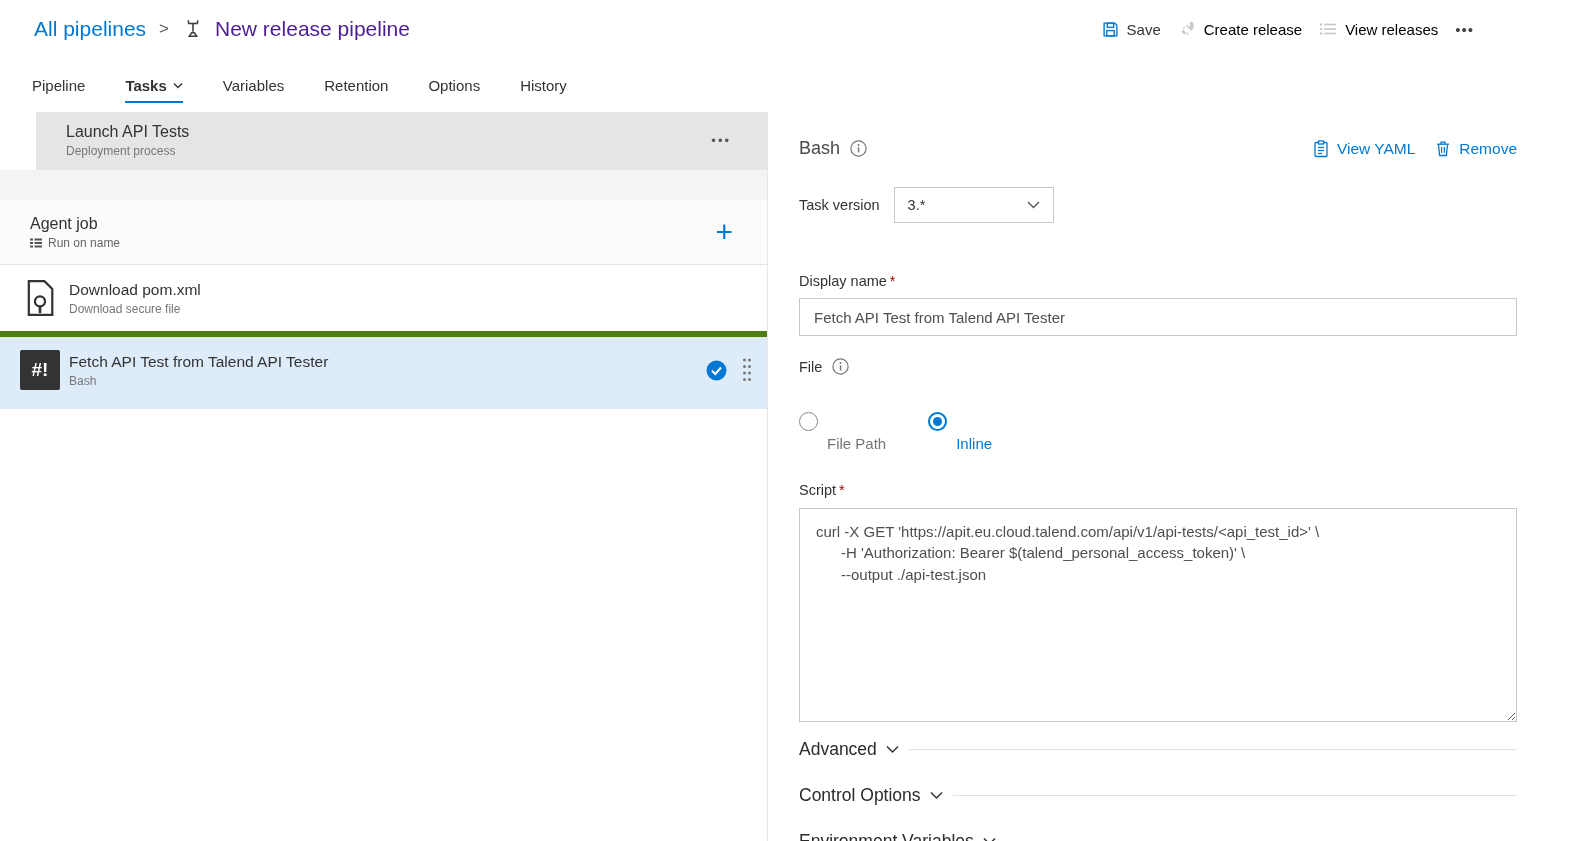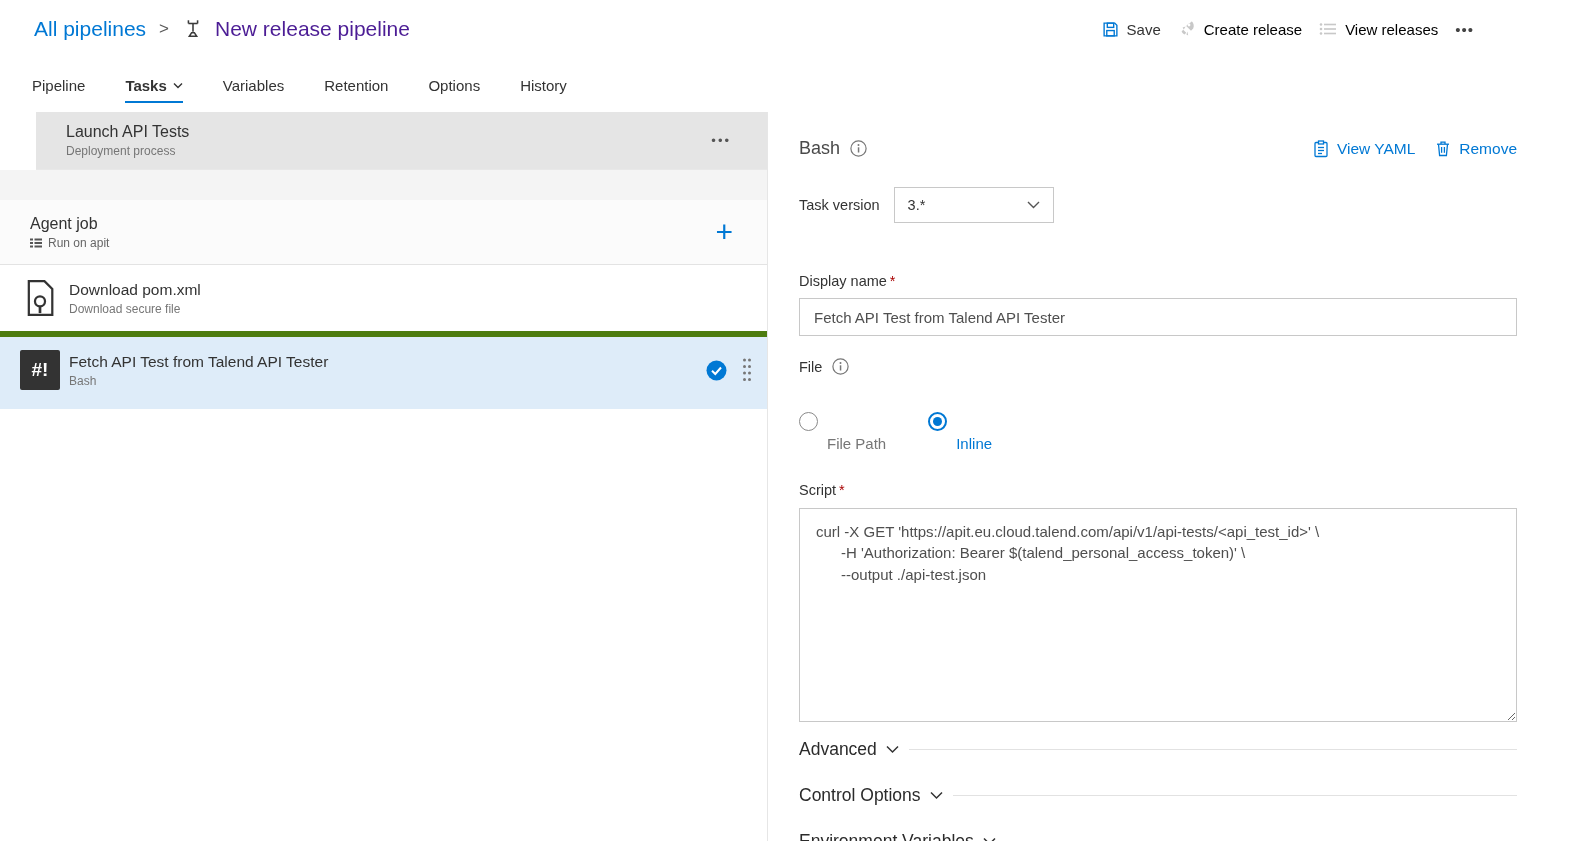--- a/index.html
+++ b/index.html
@@ -174,21 +174,21 @@
           <span>
             <svg width="12" height="12" viewBox="0 0 12 12" fill="#555">
               <rect x="0" y="1.5" width="3" height="2"></rect>
                 <rect x="4.5" y="1.5" width="7.5" height="2"></rect>
               <rect x="0" y="5" width="3" height="2"></rect>
                 <rect x="4.5" y="5" width="7.5" height="2"></rect>
               <rect x="0" y="8.5" width="3" height="2"></rect>
                 <rect x="4.5" y="8.5" width="7.5" height="2"></rect>
             </svg>
           </span>
-          <span>Run on apit</span>
+          <span>Run on name</span>
         </div>
       </div>
       <button class="plus-btn">+</button>
     </div>
 
     <div class="task-row">
       <span class="task-icon">
         <svg width="36" height="38" viewBox="0 0 32 34" fill="none" stroke="#333" stroke-width="2">
           <path d="M6,2 h14 l7,7 v23 h-21 z"></path>
           <circle cx="16" cy="20" r="4.5"></circle>

